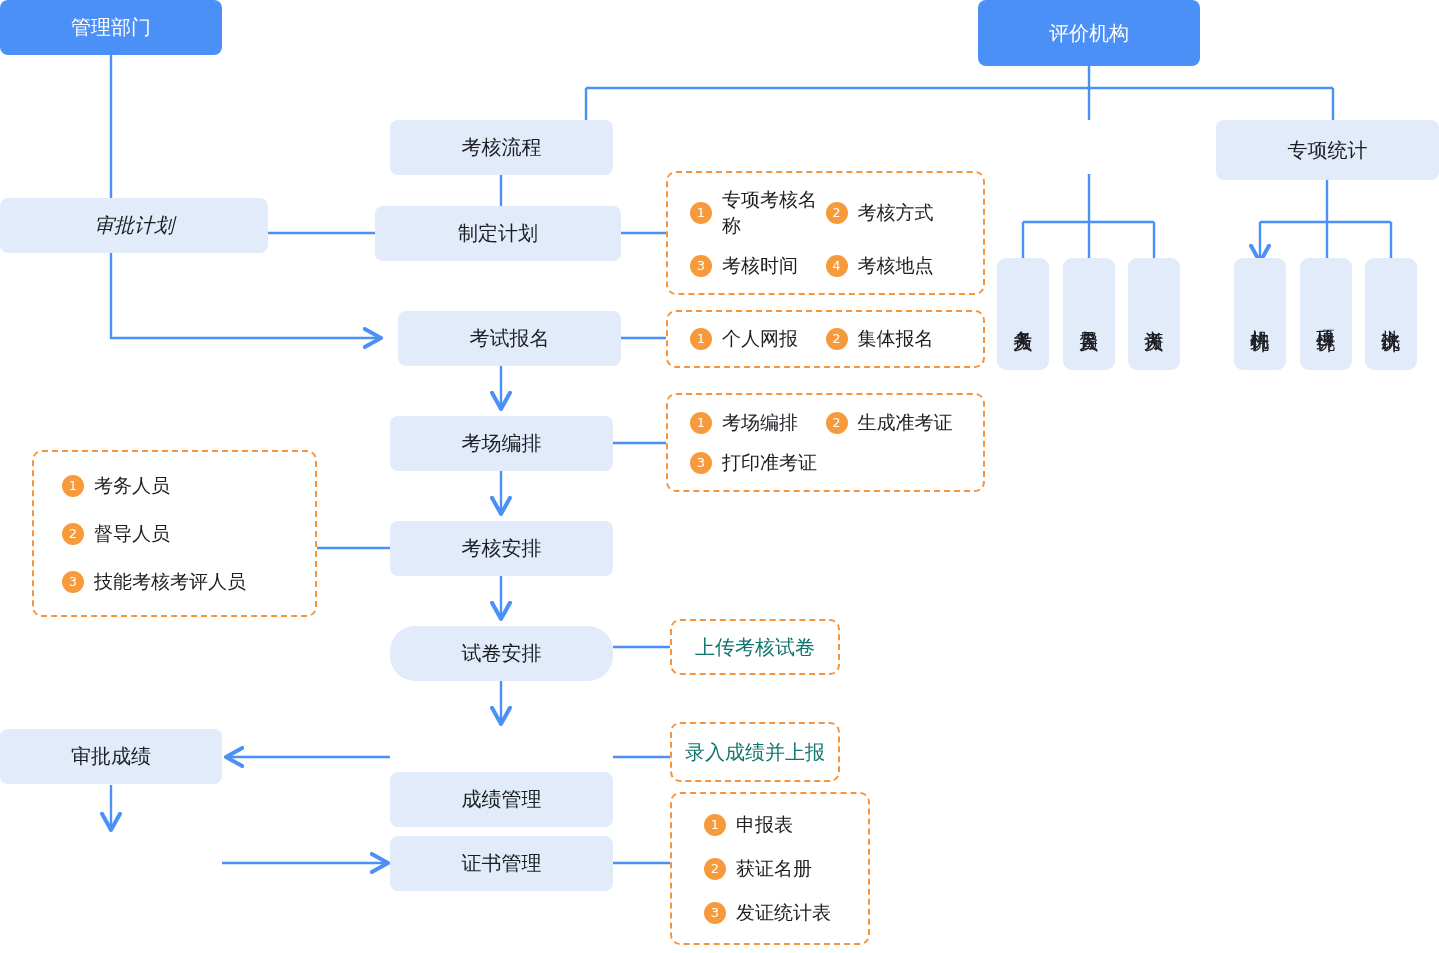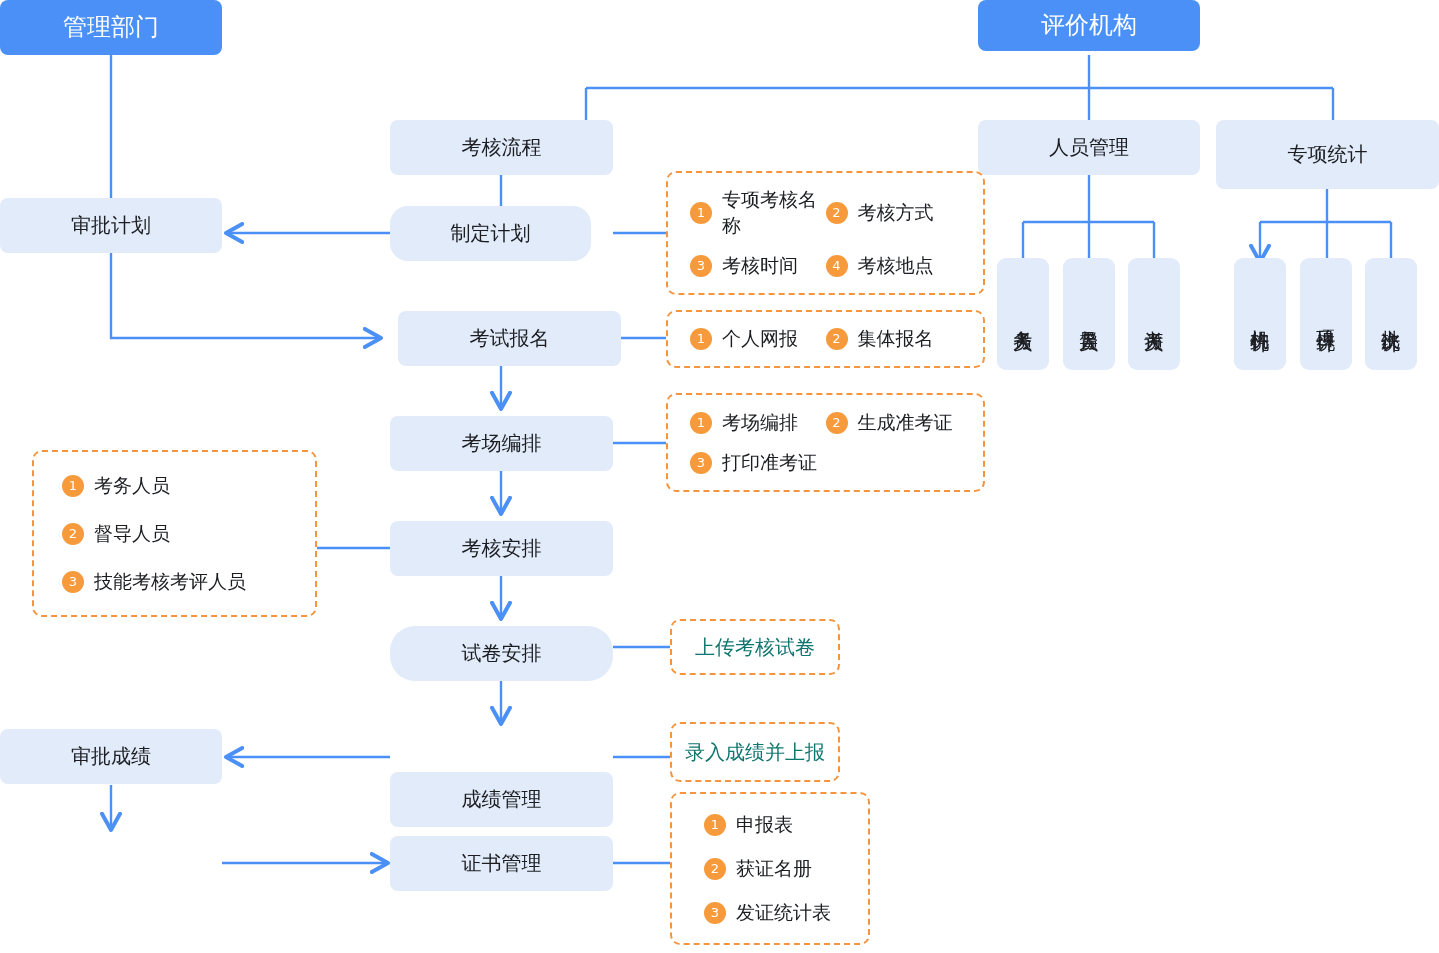--- a/index.html
+++ b/index.html
@@ -33,21 +33,21 @@
     border-radius: 8px;
     display: flex;
     align-items: center;
     justify-content: center;
     text-align: center;
     line-height: 1.35;
   }
   .node-primary {
     background: #4a90f7;
     color: #ffffff;
-    font-size: 24px;
+    font-size: 20px;
   }
   .node-soft {
     background: #e2ebfa;
     color: #1b1d21;
     font-size: 20px;
   }
   .node-vert {
     background: #e2ebfa;
     color: #1b1d21;
     font-size: 19px;
@@ -176,38 +176,38 @@
       <path d="M 1260 222 L 1260 262" marker-end="url(#arrow)"></path>
       <path d="M 1327 222 L 1327 258"></path>
       <path d="M 1391 222 L 1391 258"></path>
     </g>
   </svg>
 
   <div class="node node-primary" style="left:0px; top:0px; width:222px; height:55px;">
     <span>管理部门</span>
   </div>
 
-  <div class="node node-primary" style="left:978px; top:0px; width:222px; height:51px;">
+  <div class="node node-primary" style="left:978px; top:0px; width:222px; height:66px;">
     <span>评价机构</span>
   </div>
 
-  <div class="node node-soft" style="left:0px; top:198px; width:222px; height:55px;">
+  <div class="node node-soft" style="left:0px; top:198px; width:268px; height:55px;font-style:italic;">
     <span>审批计划</span>
   </div>
 
   <div class="node node-soft" style="left:0px; top:729px; width:222px; height:55px;">
     <span>审批成绩</span>
   </div>
 
 
   <div class="node node-soft" style="left:390px; top:120px; width:223px; height:55px;">
     <span>考核流程</span>
   </div>
 
-  <div class="node node-soft" style="left:390px; top:206px; width:201px; height:55px;border-radius:18px;">
+  <div class="node node-soft" style="left:375px; top:206px; width:246px; height:55px;">
     <span>制定计划</span>
   </div>
 
   <div class="node node-soft" style="left:398px; top:311px; width:223px; height:55px;">
     <span>考试报名</span>
   </div>
 
   <div class="node node-soft" style="left:390px; top:416px; width:223px; height:55px;">
     <span>考场编排</span>
   </div>
@@ -221,25 +221,22 @@
   </div>
 
   <div class="node node-soft" style="left:390px; top:730px; width:223px; height:55px;margin-top:42px;">
     <span>成绩管理</span>
   </div>
 
   <div class="node node-soft" style="left:390px; top:836px; width:223px; height:55px;">
     <span>证书管理</span>
   </div>
 
-  <div class="node node-soft" style="left:978px; top:120px; width:222px; height:55px;">
-    <span>人员管理</span>
-  </div>
-
-  <div class="node node-soft" style="left:1216px; top:120px; width:223px; height:69px;">
+
+  <div class="node node-soft" style="left:1216px; top:120px; width:223px; height:60px;">
     <span>专项统计</span>
   </div>
 
   <div class="node node-vert" style="left:997px; top:258px; width:52px; height:112px;">
     <span>考务人员</span>
   </div>
   <div class="node node-vert" style="left:1063px; top:258px; width:52px; height:112px;">
     <span>督导人员</span>
   </div>
   <div class="node node-vert" style="left:1128px; top:258px; width:52px; height:112px;">

